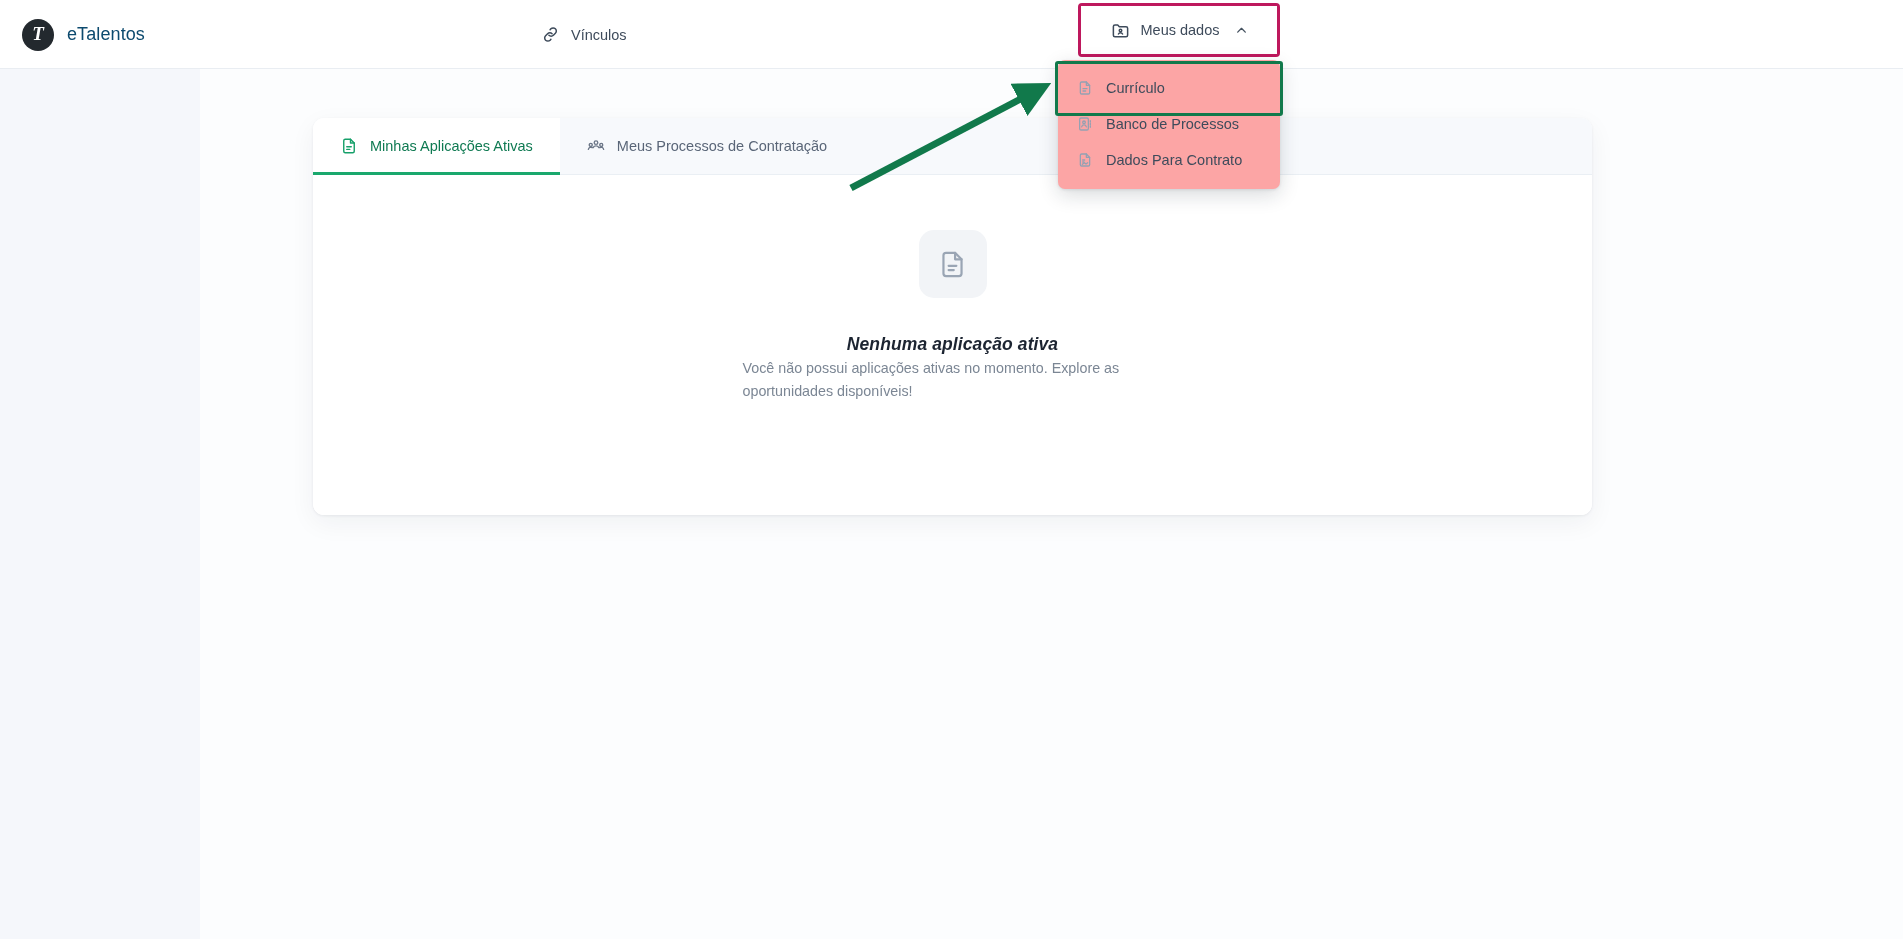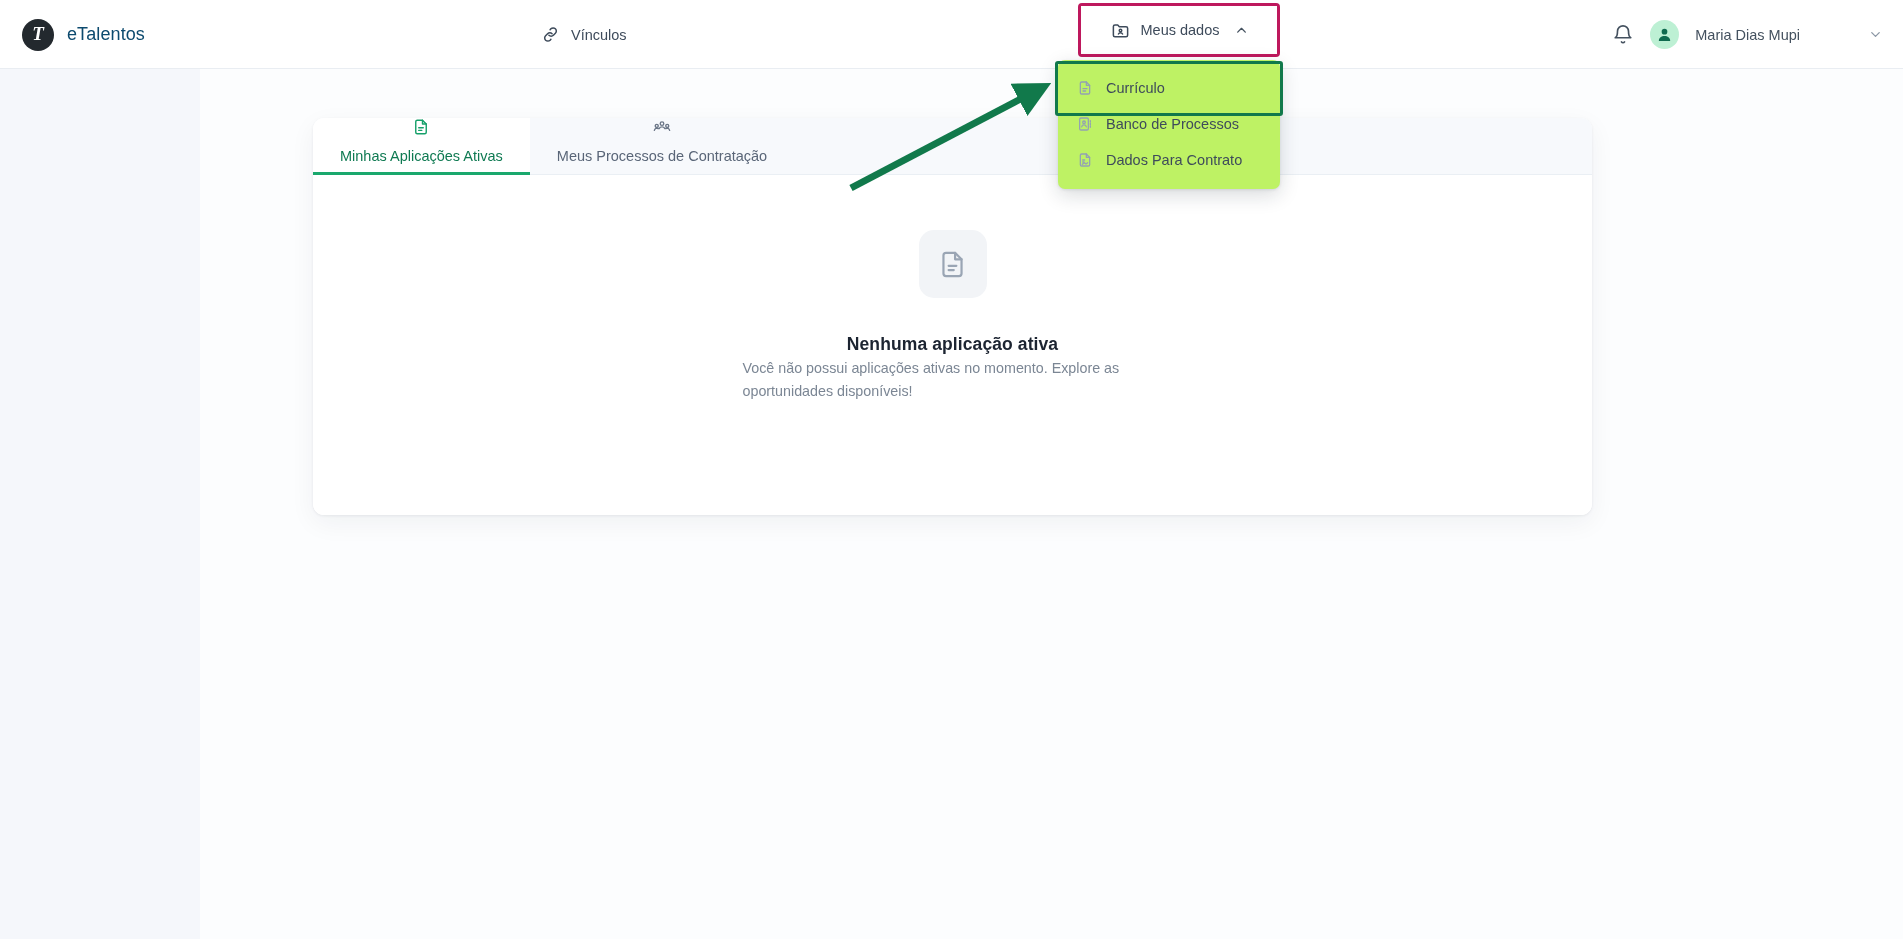--- a/index.html
+++ b/index.html
@@ -179,21 +179,21 @@
     cursor: pointer;
   }
   .user-caret svg { width: 15px; height: 15px; display: block; }
 
   
   .dropdown {
     position: absolute;
     left: 1058px;
     top: 60px;
     width: 222px;
-    background: #bef264;
+    background: #fca5a5;
     border-radius: 7px;
     box-shadow: 0 6px 20px rgba(20,30,45,.16), 0 1px 3px rgba(20,30,45,.10);
     padding: 10px 0 11px 0;
     z-index: 35;
   }
   .dd-item {
     display: flex;
     align-items: center;
     gap: 13px;
     height: 36px;
@@ -257,21 +257,20 @@
     display: flex;
     align-items: center;
     gap: 12px;
     padding: 0 27px;
     font-size: 14.5px;
     color: #5a6678;
     cursor: pointer;
     position: relative;
     background: transparent;
     white-space: nowrap;
-    flex-direction: column;
   }
   .tab .t-icon { width: 18px; height: 18px; color: #6b7687; display: flex; }
   .tab .t-icon svg { width: 18px; height: 18px; display: block; }
   .tab.active {
     background: #ffffff;
     color: #0f7a52;
     font-weight: 400;
   }
   .tab.active .t-icon { color: #16a06a; }
   .tab.active::after {
@@ -300,20 +299,21 @@
     justify-content: center;
     color: #9aa5b4;
   }
   .empty-icon-box svg { width: 31px; height: 31px; display: block; }
   .empty-title {
     margin-top: 36px;
     font-size: 17.5px;
     font-weight: 700;
     color: #1c2431;
     letter-spacing: .1px;
+    font-style: italic;
   }
   .empty-sub {
     margin-top: 2px;
     font-size: 14.3px;
     color: #7b8694;
     line-height: 1.62;
     max-width: 420px;
   }
 </style>
 </head>
@@ -358,40 +358,20 @@
         </span>
         <span>Meus dados</span>
         <span class="caret-up">
           <svg viewBox="0 0 24 24" fill="none" stroke="currentColor" stroke-width="2.4" stroke-linecap="round" stroke-linejoin="round">
             <path d="M5 15l7-7 7 7"></path>
           </svg>
         </span>
       </div>
     </div>
 
-    <div class="user-area">
-      <span class="bell">
-        <svg viewBox="0 0 24 24" fill="none" stroke="currentColor" stroke-width="1.8" stroke-linecap="round" stroke-linejoin="round">
-          <path d="M18 8a6 6 0 1 0-12 0c0 6-2.5 7-2.5 7h17S18 14 18 8z"></path>
-          <path d="M10.3 19.5a2 2 0 0 0 3.4 0"></path>
-        </svg>
-      </span>
-      <span class="avatar">
-        <svg viewBox="0 0 24 24" fill="currentColor">
-          <circle cx="12" cy="8" r="4"></circle>
-          <path d="M4 21c0-4.4 3.6-7 8-7s8 2.6 8 7z"></path>
-        </svg>
-      </span>
-      <span class="user-name">Maria Dias Mupi</span>
-      <span class="user-caret">
-        <svg viewBox="0 0 24 24" fill="none" stroke="currentColor" stroke-width="2.1" stroke-linecap="round" stroke-linejoin="round">
-          <path d="M6 9l6 6 6-6"></path>
-        </svg>
-      </span>
-    </div>
 
   </div>
 
   <div class="dropdown">
 
     <div class="dd-item">
       <span class="dd-icon">
         <svg viewBox="0 0 24 24" fill="none" stroke="currentColor" stroke-width="1.9" stroke-linecap="round" stroke-linejoin="round">
           <path d="M14 3H7a2 2 0 0 0-2 2v14a2 2 0 0 0 2 2h10a2 2 0 0 0 2-2V8z"></path>
           <path d="M14 3v5h5"></path>

